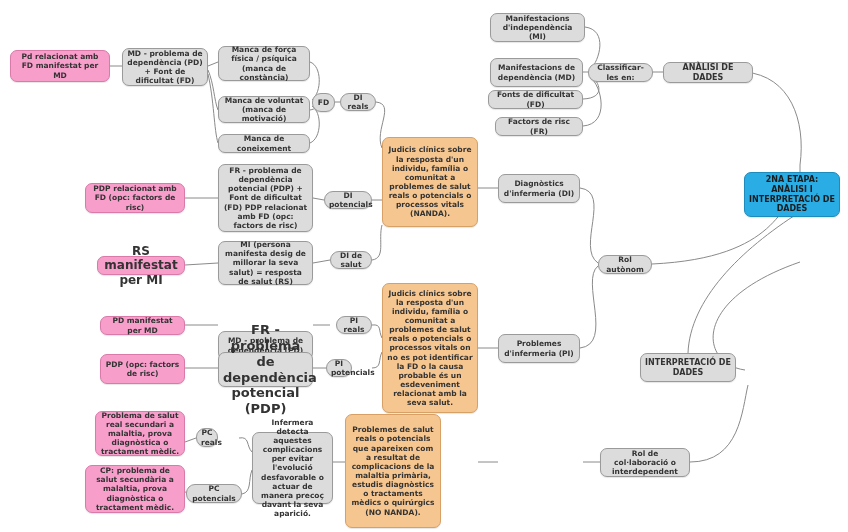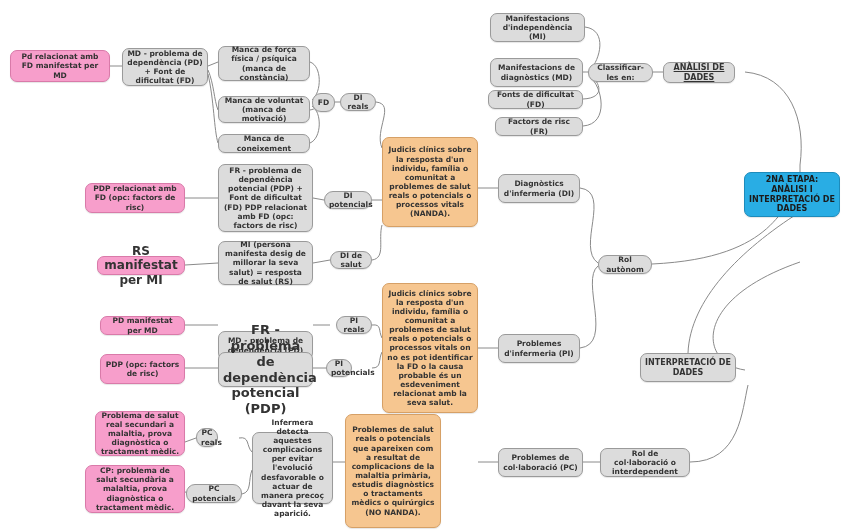--- a/index.html
+++ b/index.html
@@ -105,34 +105,34 @@
       <path d="M688,353 C690,300 740,250 800,212"></path>
 
       <path d="M800,165 L800,212" stroke="#8a8a8a"></path>
     </g>
   </svg>
 
   <div class="node blue" style="left:744px;top:172px;width:96px;height:45px;font-size:8px;justify-content:flex-end;">
     <span>2NA ETAPA: ANÀLISI I INTERPRETACIÓ DE DADES</span>
   </div>
 
-  <div class="node gray" style="left:663px;top:62px;width:72px;height:21px;font-size:8px;text-decoration:underline;">
+  <div class="node gray" style="left:663px;top:62px;width:90px;height:21px;font-size:8px;">
     <span>ANÀLISI DE DADES</span>
   </div>
 
   <div class="node gray pill" style="left:588px;top:63px;width:65px;height:19px;font-size:7.5px;">
     <span>Classificar-les en:</span>
   </div>
 
   <div class="node gray" style="left:490px;top:13px;width:95px;height:29px;font-size:7.5px;">
     <span>Manifestacions d'independència (MI)</span>
   </div>
 
   <div class="node gray" style="left:490px;top:58px;width:93px;height:29px;font-size:7.5px;">
-    <span>Manifestacions de diagnòstics (MD)</span>
+    <span>Manifestacions de dependència (MD)</span>
   </div>
 
   <div class="node gray" style="left:488px;top:90px;width:95px;height:19px;font-size:7.5px;">
     <span>Fonts de dificultat (FD)</span>
   </div>
 
   <div class="node gray" style="left:495px;top:117px;width:88px;height:19px;font-size:7.5px;">
     <span>Factors de risc (FR)</span>
   </div>
 
@@ -145,23 +145,20 @@
   </div>
 
   <div class="node gray" style="left:498px;top:334px;width:82px;height:29px;font-size:7.5px;">
     <span>Problemes d'infermeria (PI)</span>
   </div>
 
   <div class="node gray" style="left:640px;top:353px;width:96px;height:29px;font-size:8px;">
     <span>INTERPRETACIÓ DE DADES</span>
   </div>
 
-  <div class="node gray" style="left:498px;top:448px;width:85px;height:29px;font-size:7.5px;">
-    <span>Problemes de col·laboració (PC)</span>
-  </div>
 
   <div class="node gray" style="left:600px;top:448px;width:90px;height:29px;font-size:7.5px;">
     <span>Rol de col·laboració o interdependent</span>
   </div>
 
   <div class="node orange" style="left:382px;top:137px;width:96px;height:90px;font-size:7.5px;">
     <span>Judicis clínics sobre la resposta d'un individu, família o comunitat a problemes de salut reals o potencials o processos vitals (NANDA).</span>
   </div>
 
   <div class="node orange" style="left:382px;top:283px;width:96px;height:130px;font-size:7.5px;">

